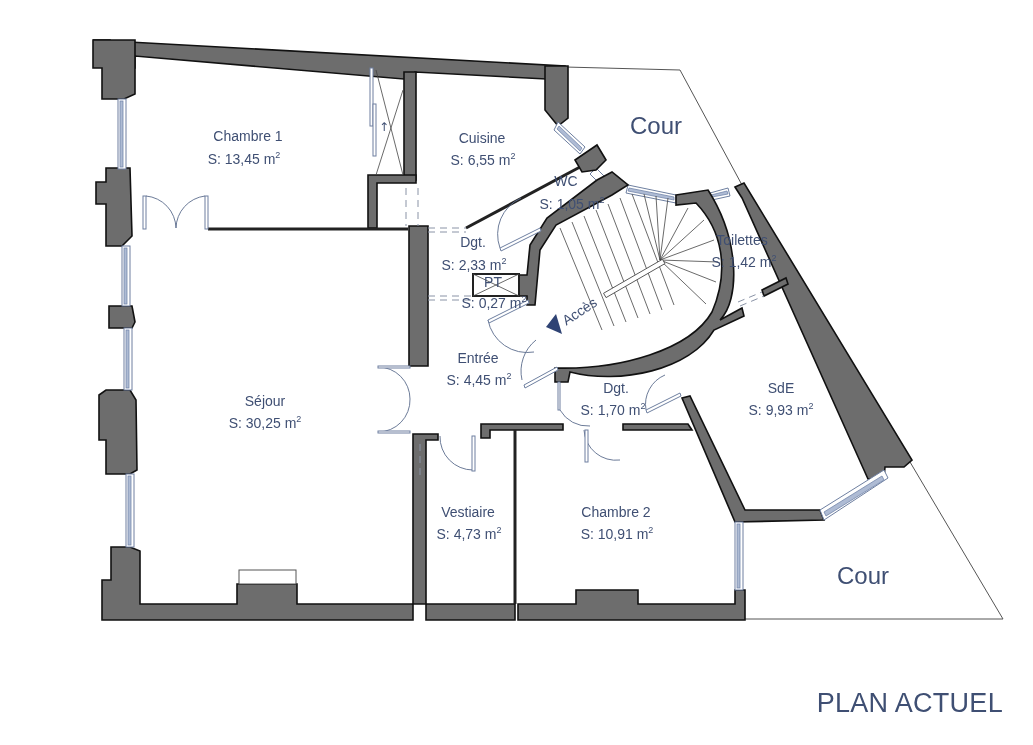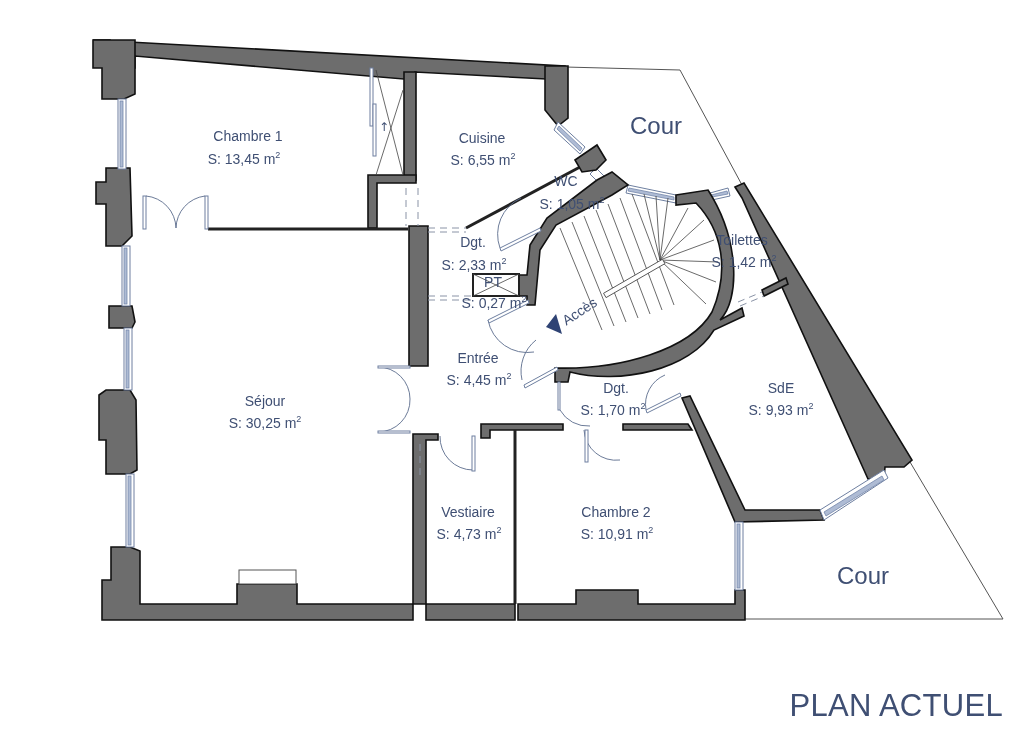--- a/index.html
+++ b/index.html
@@ -10,21 +10,21 @@
   .outline { fill: none; stroke: #555; stroke-width: 1; }
   .win { fill: #ffffff; stroke: #6e7fa0; stroke-width: 1; }
   .winglass { fill: #aebbd4; stroke: #7487ab; stroke-width: 0.8; }
   .door-arc { fill: none; stroke: #5b6c8c; stroke-width: 0.9; }
   .door-leaf { fill: #ffffff; stroke: #6e7fa0; stroke-width: 1; }
   .dash { fill: none; stroke: #8a93a6; stroke-width: 1; stroke-dasharray: 7 5; }
   .stair { fill: none; stroke: #444; stroke-width: 0.8; }
   .room-name { fill: #3f4f73; font-family: "Liberation Sans", sans-serif; font-size: 14px; text-anchor: middle; }
   .room-area { fill: #3f4f73; font-family: "Liberation Sans", sans-serif; font-size: 14px; text-anchor: middle; }
   .cour { fill: #3f4f73; font-family: "Liberation Sans", sans-serif; font-size: 24px; text-anchor: middle; }
-  .plan-title { position: absolute; right: 30px; top: 688px; color: #3f4f73; font-size: 31px; font-family: "Liberation Sans", sans-serif; letter-spacing: 0.3px; }
+  .plan-title { position: absolute; right: 30px; top: 688px; color: #3f4f73; font-size: 27px; font-family: "Liberation Sans", sans-serif; letter-spacing: 0.3px; }
 </style>
 </head>
 <body>
 
 <svg width="1033" height="745" viewBox="0 0 1033 745" xmlns="http://www.w3.org/2000/svg">
 
   <g>
     <polyline class="outline" points="565,67 680,70 742,185"></polyline>
     <polyline class="outline" points="910,462 1003,619 745,619"></polyline>
   </g>

